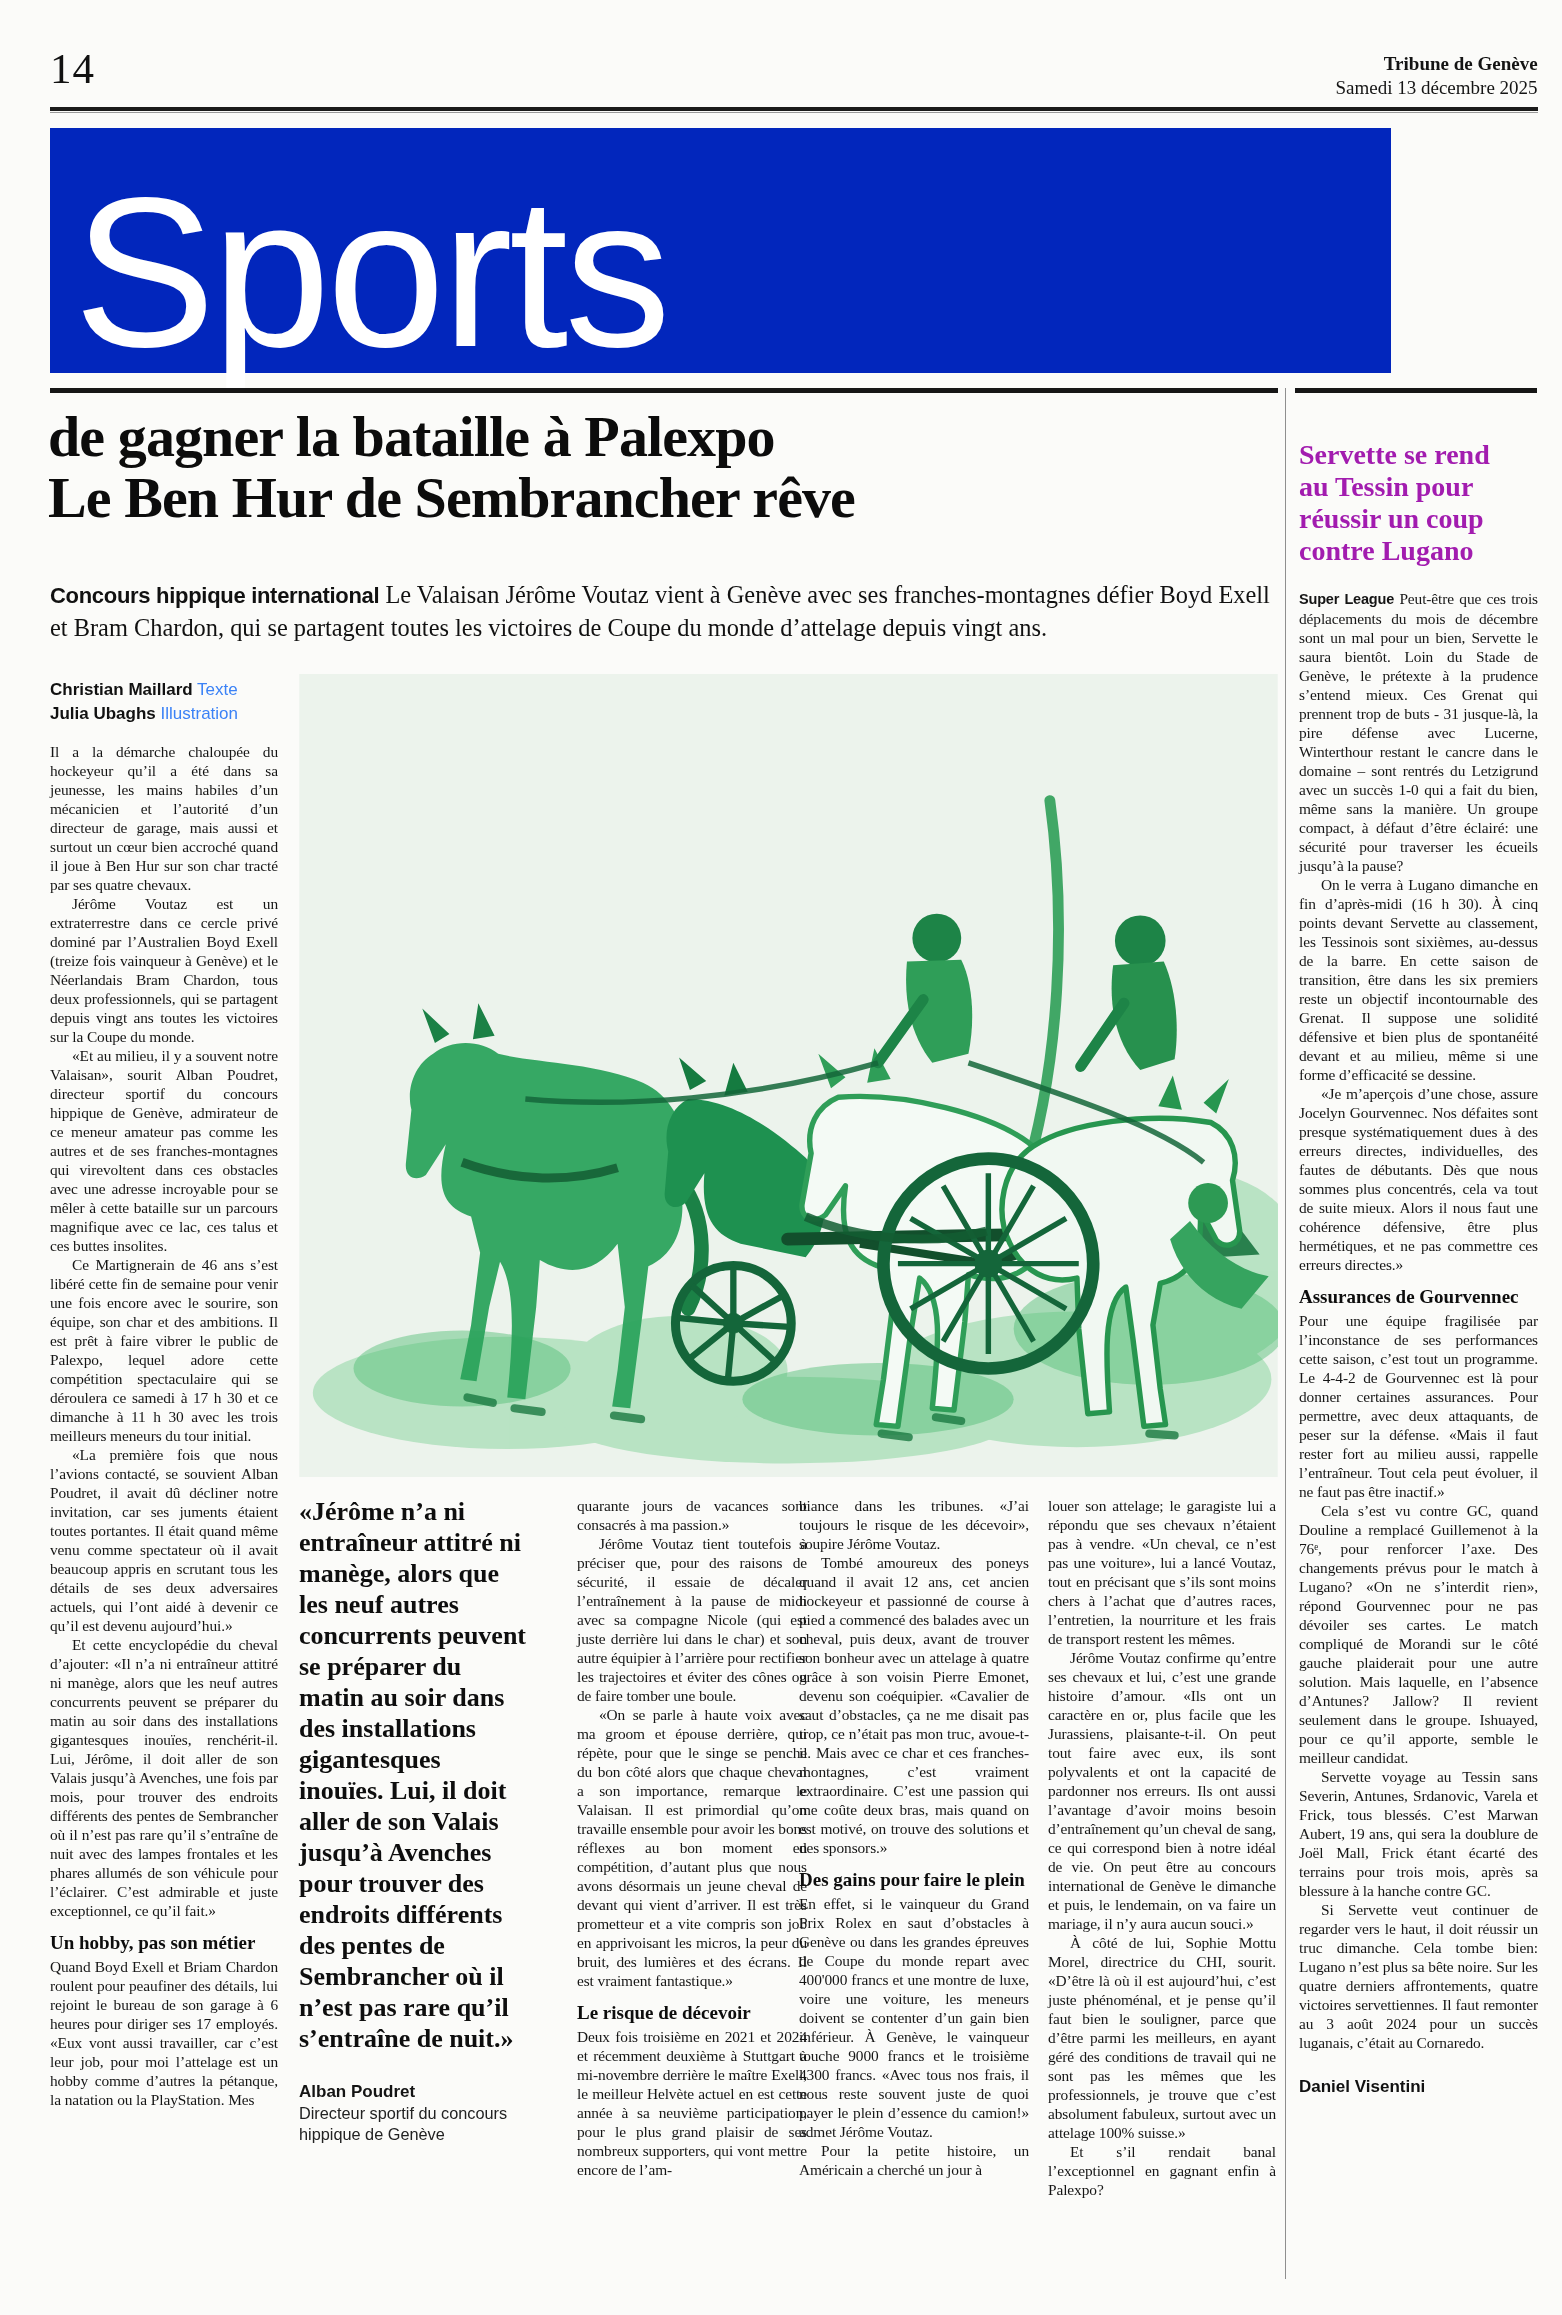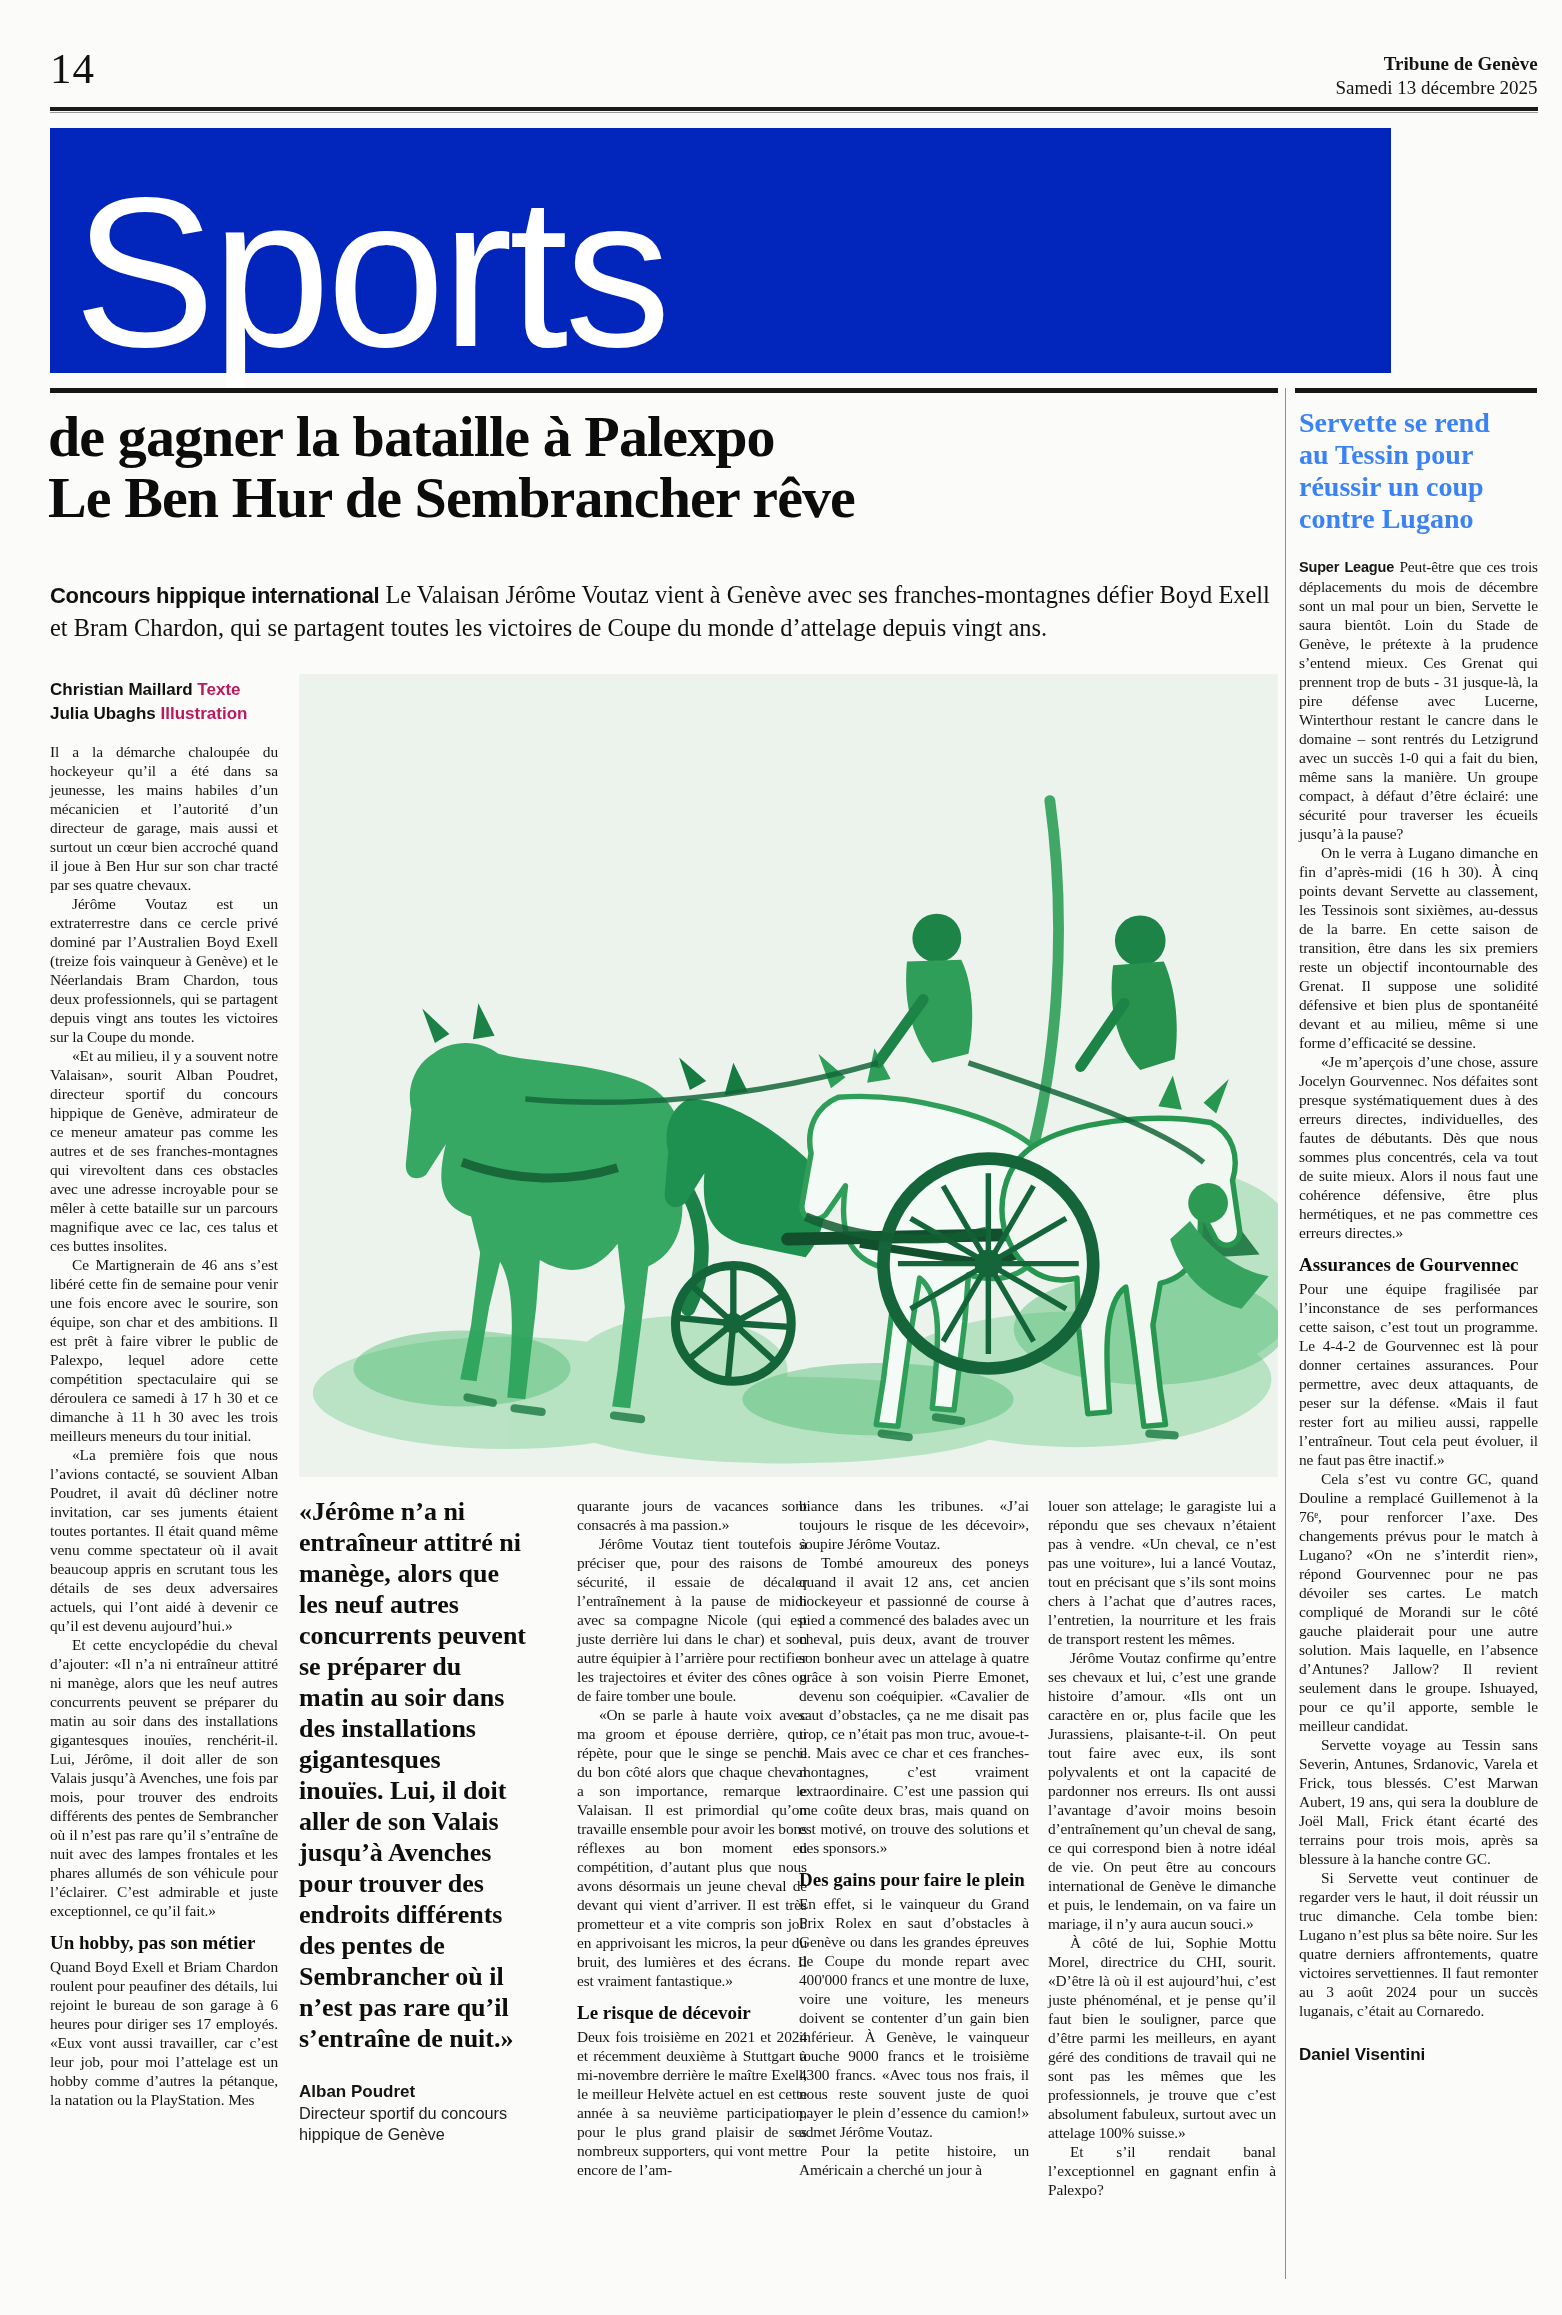--- a/index.html
+++ b/index.html
@@ -38,21 +38,21 @@
   .vrule { position:absolute; left:1285px; top:388px; width:0.9px; height:1891px; background:#8f8f8f; }
   
   .headline { position:absolute; left:48px; top:407px; width:1235px;
     font:700 58px/1.05 "Liberation Serif", serif; letter-spacing:-0.9px; color:#0c0c0c; }
   .lead { position:absolute; left:50px; top:579px; width:1230px;
     font:400 24.4px/32px "Liberation Serif", serif; color:#111; }
   .lead .kick { font:700 22px/32px "Liberation Sans", sans-serif; letter-spacing:-0.3px; }
   .byline { position:absolute; left:50px; top:678px; width:237px;
     font-family:"Liberation Sans", sans-serif; font-size:17px; line-height:23.5px; }
   .byline b { font-weight:700; color:#111; }
-  .byline span.rl { color:#be185d;font-weight:bold; }
+  .byline span.rl { color:#3b82f6; }
   
   .illu { position:absolute; left:299px; top:674px; width:979px; height:803px; }
   .illu svg { display:block; width:100%; height:100%; }
   
   .col { position:absolute; top:1496px; }
   .c1 { left:50px;  top:742px; width:228px; }
   .c2 { left:299px; width:228px; }
   .c3 { left:549px; width:230px;margin-left:28px; }
   .c4 { left:799px; width:230px; }
   .c5 { left:1048px; width:228px; }
@@ -61,21 +61,21 @@
   .para.ind { text-indent:22px; }
   .subhead { font:700 19px/22px "Liberation Serif", serif; margin:11.8px 0 3.6px; color:#0d0d0d; }
   .kick2 { font:700 14.5px/19px "Liberation Sans", sans-serif; letter-spacing:-0.2px; }
   .sig { font:700 17px/22px "Liberation Sans", sans-serif; margin-top:23.5px; color:#111; }
   
   .pq { font:700 26px/31px "Liberation Serif", serif; color:#0e0e0e; }
   .pq-author { font:700 17px/22px "Liberation Sans", sans-serif; margin-top:27px; }
   .pq-role { font:400 16.3px/21px "Liberation Sans", sans-serif; color:#222; }
   
   .sidebar { position:absolute; left:1299px; top:407px; width:239px; }
-  .sb-title { font:700 28px/32px "Liberation Serif", serif; color:#3b82f6; margin-bottom:22px; }
+  .sb-title { font:700 28px/32px "Liberation Serif", serif; color:#a21caf; margin-bottom:22px;margin-top:32px; }
   .sb-body .para { font-size:15.4px; }
 </style>
 </head>
 <body>
 
 <div id="page">
 
   <div class="pagenum">14</div>
   <div class="masthead">
     <div class="m1">Tribune de Genève</div>

